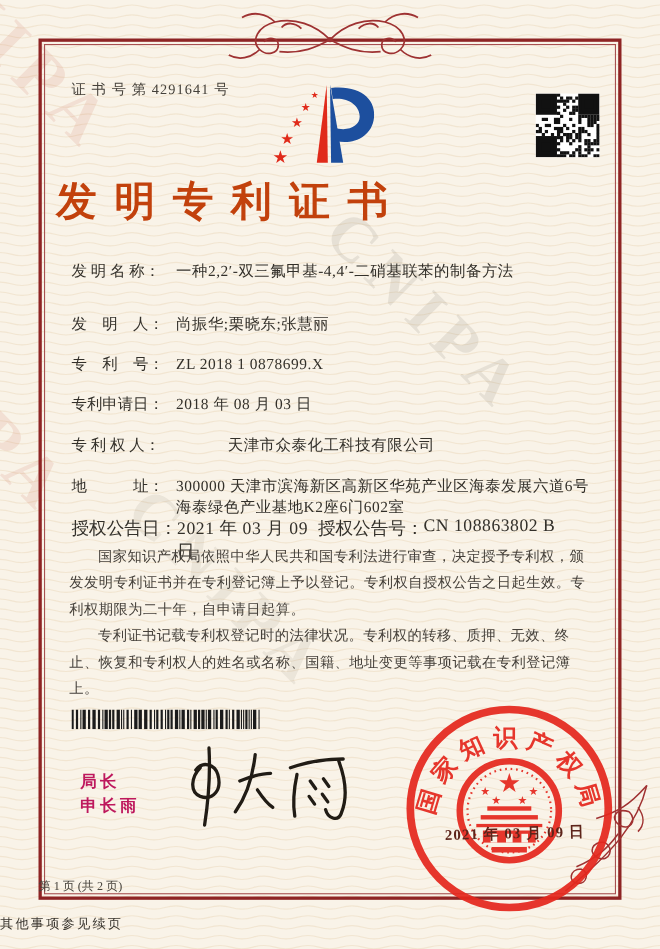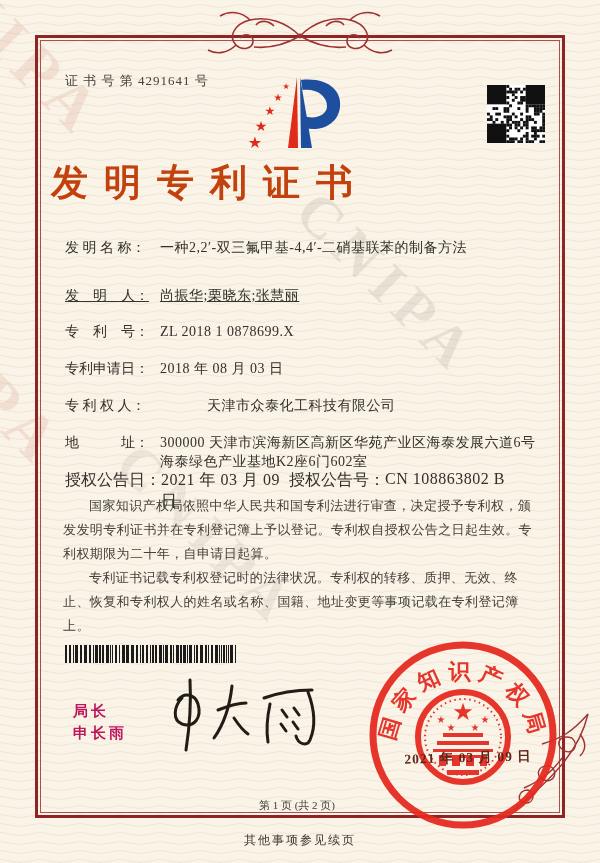--- a/index.html
+++ b/index.html
@@ -41,22 +41,22 @@
 
   #signer{left:73px;top:700px;z-index:4;font-size:15px;letter-spacing:3px;color:#be185d;
           font-weight:600;line-height:22px;font-family:"Liberation Sans","DejaVu Sans",sans-serif;}
   #signature{left:160px;top:672px;width:180px;height:90px;z-index:4;}
   #signature path{fill:none;stroke:#211c15;stroke-width:3;stroke-linecap:round;stroke-linejoin:round;}
 
   #seal{left:363px;top:635px;width:200px;height:200px;z-index:5;opacity:.93;}
   #seal-date{left:373px;top:749px;width:190px;text-align:center;z-index:6;
              font-size:13.5px;font-weight:bold;color:#5d241a;letter-spacing:1px;
              transform:rotate(-1.5deg);}
-  #page-num{left:35px;top:798px;width:524px;text-align:center;font-size:11px;color:#45413a;z-index:4;}
-  #cont-note{left:0;top:832px;width:600px;text-align:center;font-size:12px;letter-spacing:2px;
+  #page-num{left:35px;top:798px;width:524px;font-size:11px;color:#45413a;z-index:4;}
+  #cont-note{left:0;top:832px;width:600px;text-align:left;font-size:12px;letter-spacing:2px;
              color:#3a362f;z-index:4;}
 
   #ornament{left:190px;top:6px;width:220px;height:52px;z-index:3;}
   #flourish{left:500px;top:710px;width:92px;height:106px;z-index:3;}
 </style>
 </head>
 <body>
 
 <div id="page">
 
@@ -335,21 +335,21 @@
       </svg>
   </div>
 
   <div id="title" class="abs">发明专利证书</div>
 
   <div class="fields abs">
     <div class="frow" style="top:6px;">
       <span class="flabel">发 明 名 称：</span>
       <span class="fvalue">一种2,2′-双三氟甲基-4,4′-二硝基联苯的制备方法</span>
     </div>
-    <div class="frow" style="top:54px;text-decoration:underline;">
+    <div class="frow" style="top:54px;">
       <span class="flabel">发　明　人：</span>
       <span class="fvalue">尚振华;栗晓东;张慧丽</span>
     </div>
     <div class="frow" style="top:90px;">
       <span class="flabel">专　利　号：</span>
       <span class="fvalue">ZL 2018 1 0878699.X</span>
     </div>
     <div class="frow" style="top:127px;">
       <span class="flabel">专利申请日：</span>
       <span class="fvalue">2018 年 08 月 03 日</span>

